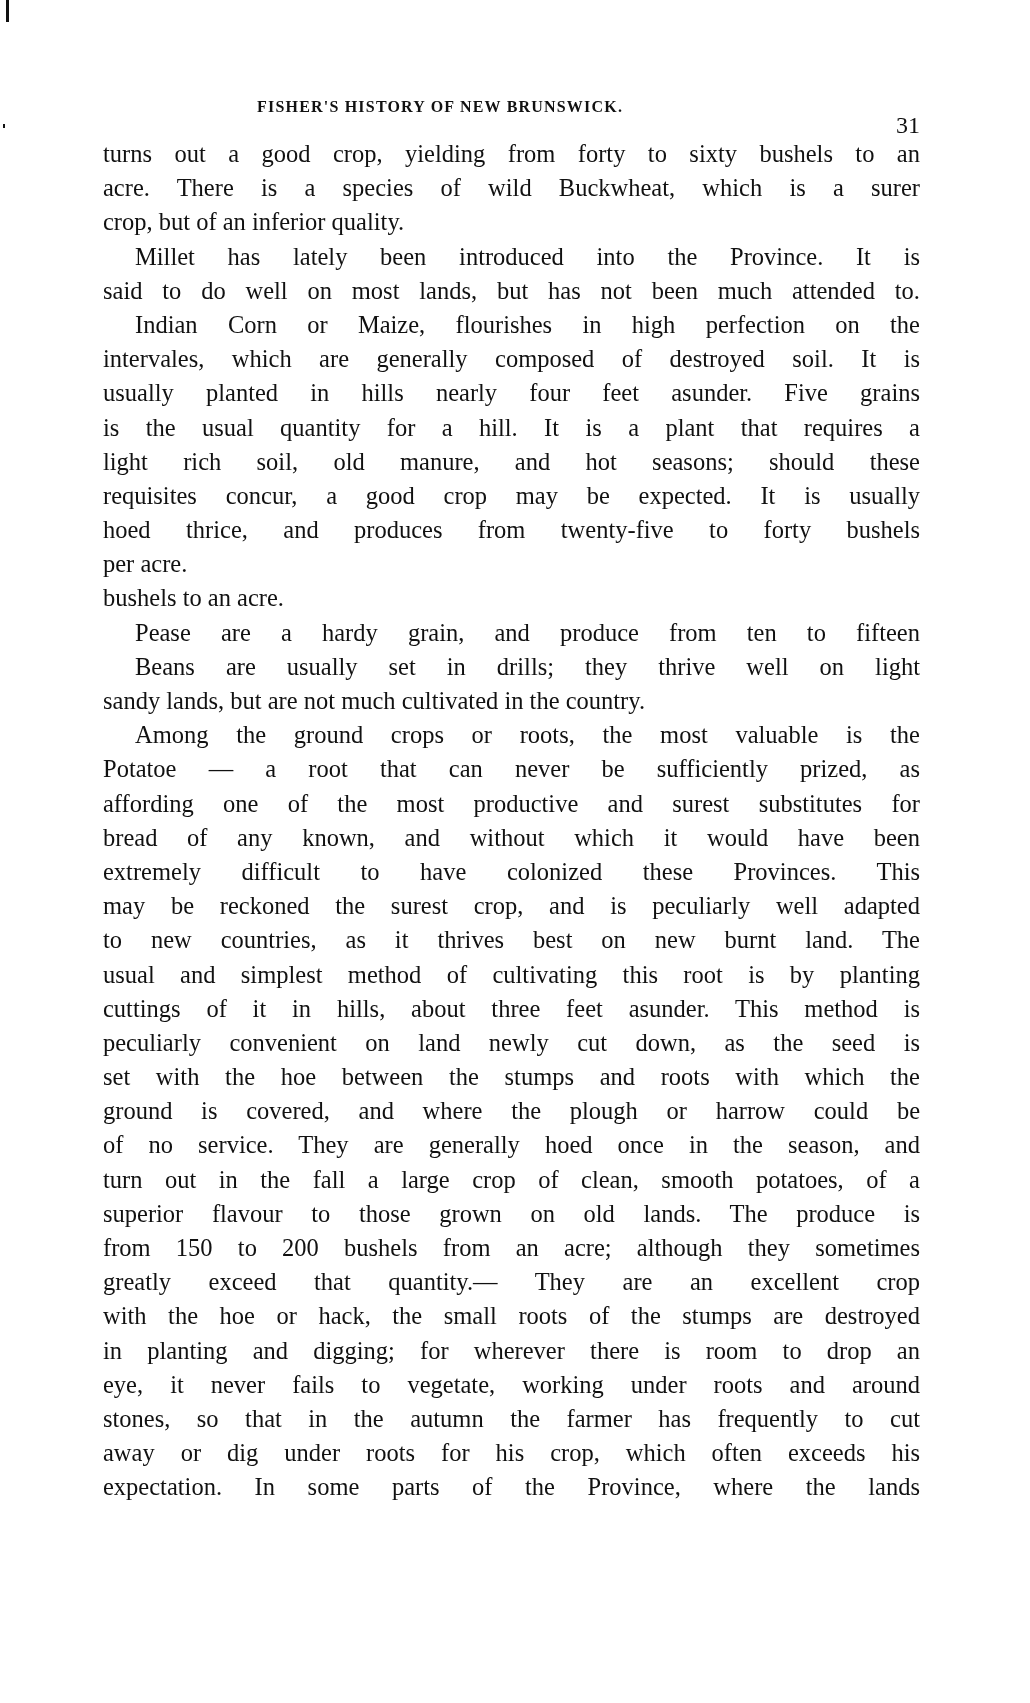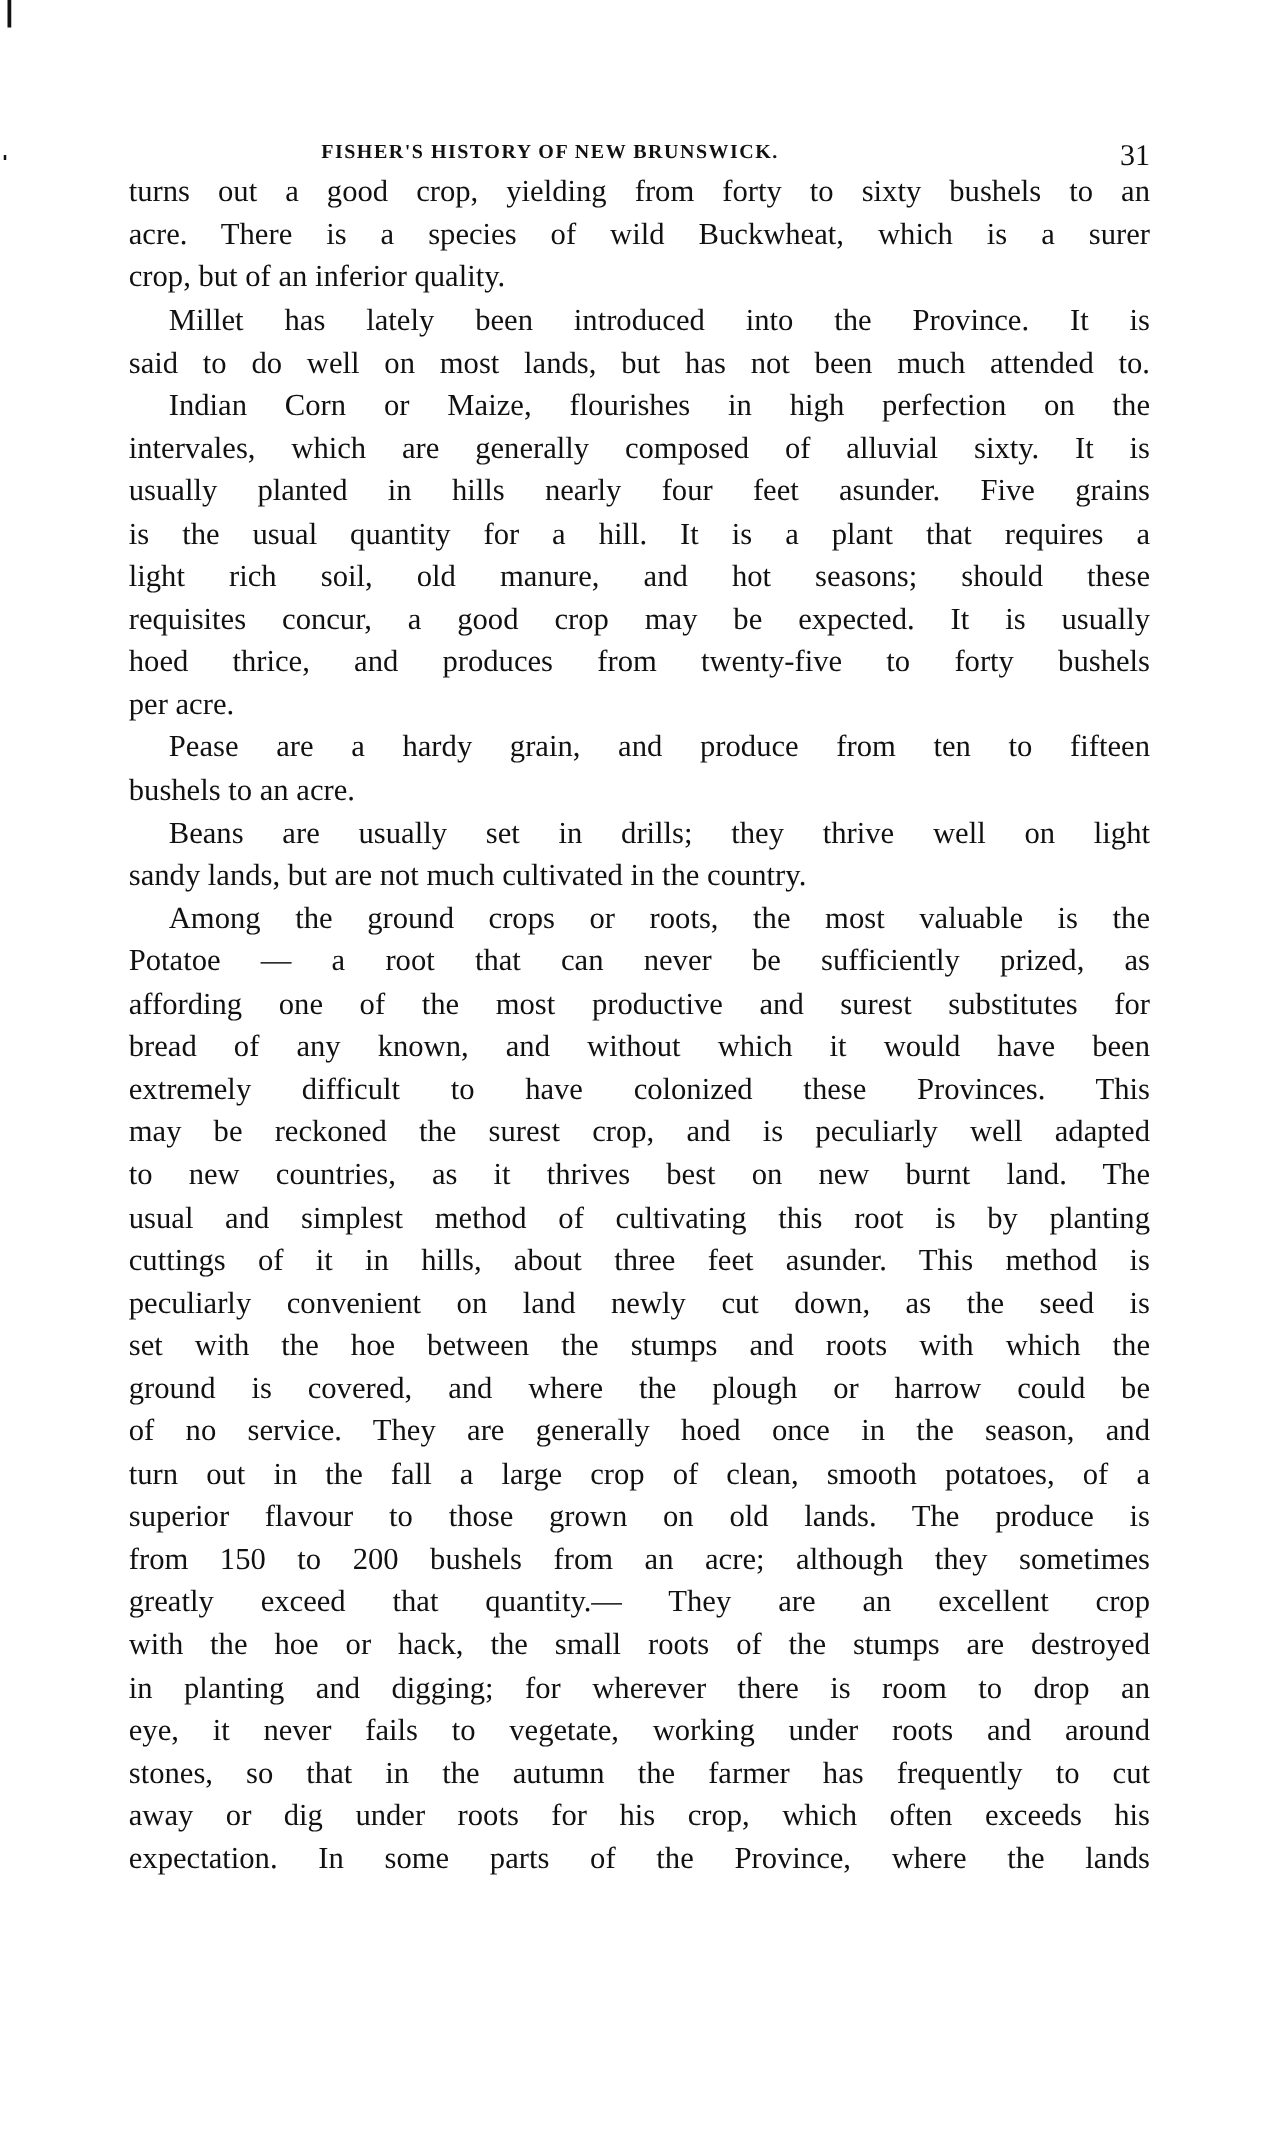--- a/index.html
+++ b/index.html
@@ -2,21 +2,21 @@
 <html><head>
   <meta charset="utf-8">
   <style>
     html, body { margin: 0; padding: 0; background: #ffffff; }
     body { width: 1030px; height: 1703px; position: relative; overflow: hidden;
            font-family: "Liberation Serif", "DejaVu Serif", serif; color: #111; }
     .mark-top { position: absolute; left: 6px; top: 0; width: 3px; height: 22px; background: #111; }
     .mark-dot { position: absolute; left: 3px; top: 124px; width: 2px; height: 4px; background: #111; }
     .header { position: absolute; top: 94px; left: 103px; width: 817px; height: 30px; }
     .running-head { position: absolute; left: 154px; top: 4px; font-size: 16px; letter-spacing: 1.2px;
-                    font-variant: small-caps; text-transform: uppercase; font-weight: bold; margin-top: 15px; }
+                    font-variant: small-caps; text-transform: uppercase; font-weight: bold; }
     .page-number { position: absolute; right: 0px; top: 0px; font-size: 24px; margin-top: 18px; }
     .body-text { position: absolute; top: 137px; left: 103px; width: 817px; }
     .line { font-size: 24.5px; line-height: 34.2px; height: 34.2px; white-space: nowrap;
             text-align: justify; text-align-last: justify; overflow: hidden; font-family: Liberation Serif, serif; }
     .line.last { text-align-last: left; }
     .line.indent { padding-left: 32px; }
   </style>
 </head>
 <body>
 
@@ -36,32 +36,32 @@
     <div class="line last">crop, but of an inferior quality.</div>
   </div>
 
   <div>
     <div class="line indent">Millet has lately been introduced into the Province.  It is</div>
     <div class="line">said to do well on most lands, but has not been much attended to.</div>
   </div>
 
   <div>
     <div class="line indent">Indian Corn or Maize, flourishes in high perfection on the</div>
-    <div class="line">intervales, which are generally composed of alluvial sixty.  It is</div>
+    <div class="line">intervales, which are generally composed of destroyed soil.  It is</div>
     <div class="line">usually planted in hills nearly four feet asunder.  Five grains</div>
     <div class="line">is the usual quantity for a hill.  It is a plant that requires a</div>
     <div class="line">light rich soil, old manure, and hot seasons;  should these</div>
     <div class="line">requisites concur, a good crop may be expected.  It is usually</div>
     <div class="line">hoed thrice, and produces from twenty-five to forty bushels</div>
     <div class="line last">per acre.</div>
   </div>
 
   <div>
+    <div class="line last">bushels to an acre.</div>
     <div class="line indent">Pease are a hardy grain, and produce from ten to fifteen</div>
-    <div class="line last">bushels to an acre.</div>
   </div>
 
   <div>
     <div class="line indent">Beans are usually set in drills;  they thrive well on light</div>
     <div class="line last">sandy lands, but are not much cultivated in the country.</div>
   </div>
 
   <div>
     <div class="line indent">Among the ground crops or roots, the most valuable is the</div>
     <div class="line">Potatoe — a root that can never be sufficiently prized, as</div>

